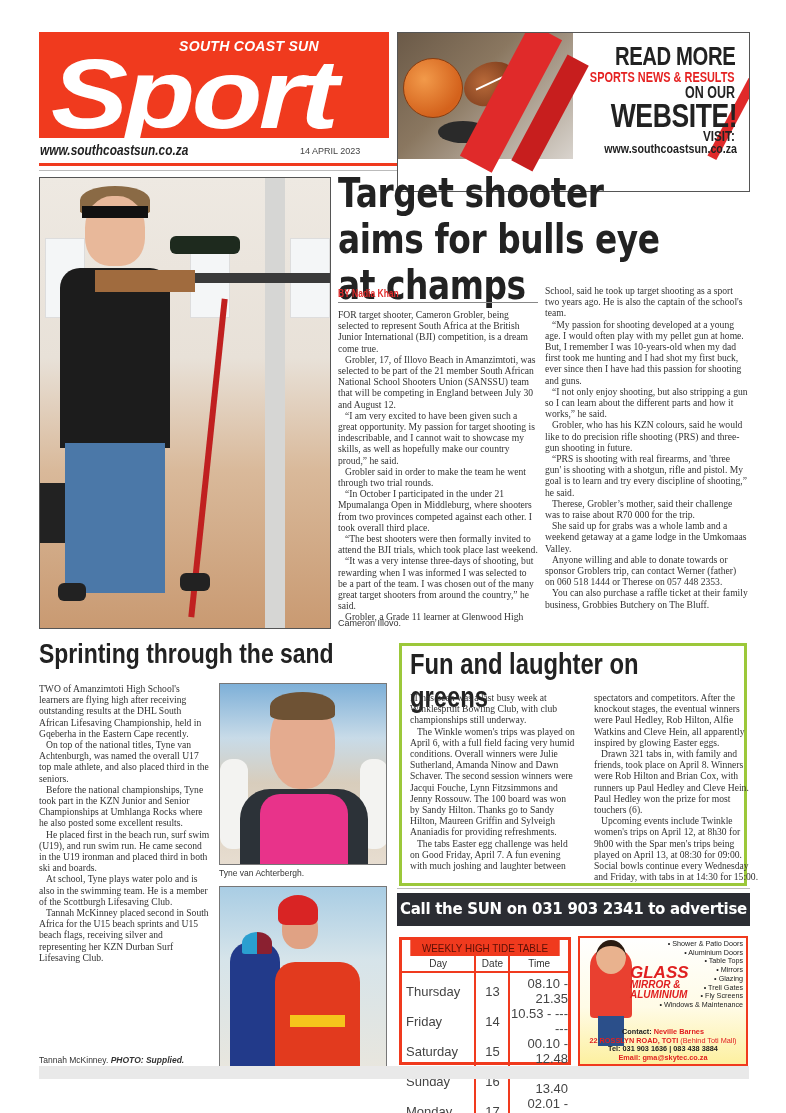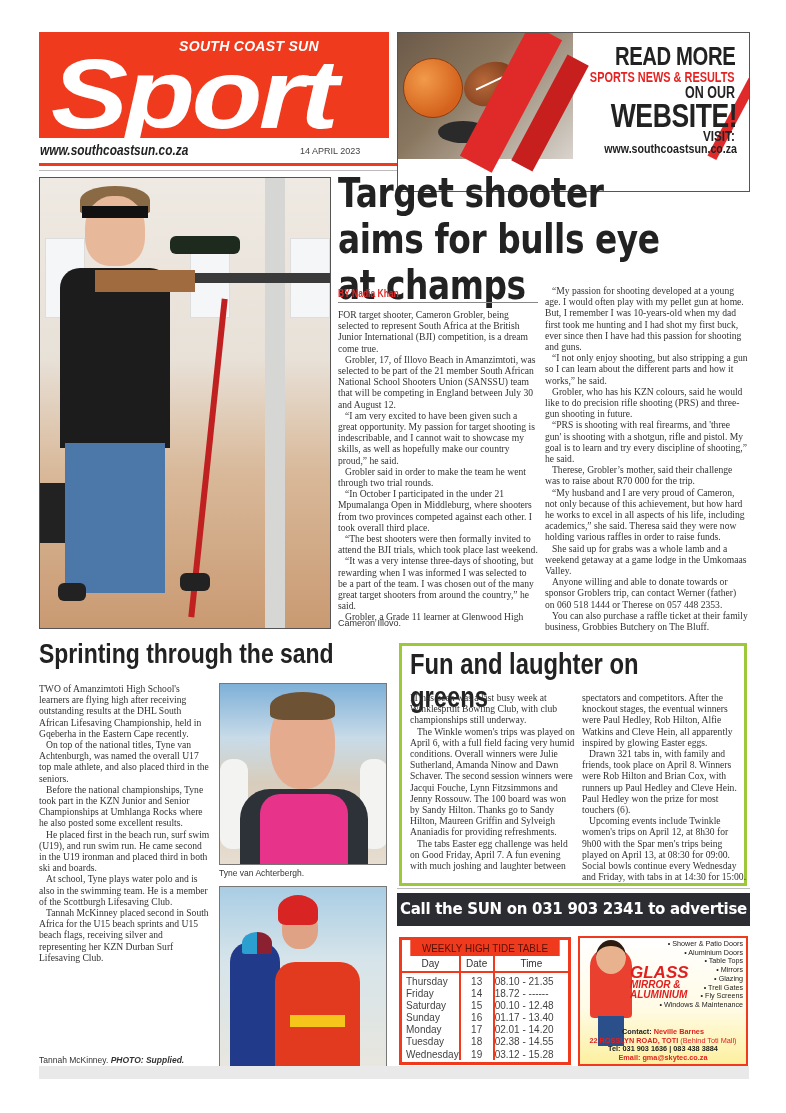--- a/index.html
+++ b/index.html
@@ -85,35 +85,35 @@
   .photo-tannah .kid { position: absolute; left: 10px; top: 55px; width: 50px; height: 130px; border-radius: 20px 20px 0 0; background: #223a8a; }
   .photo-tannah .kidcap { position: absolute; left: 22px; top: 45px; width: 30px; height: 22px; border-radius: 50% 50% 10% 10%; background: linear-gradient(90deg, #2a9fd0 50%, #8a2030 50%); }
   .caption-tannah { left: 39px; top: 1055px; font-family: "Liberation Sans", sans-serif; font-size: 8.5px; color: #333; }
   .caption-tannah b { font-style: italic; }
   .bottom-bar { left: 39px; top: 1066px; width: 710px; height: 13px; background: #e9e9e9; }
 
   
   .greens-box { left: 399px; top: 643px; width: 348px; height: 243px; border: 3px solid #9cc83a; }
   .h2-greens { left: 410px; top: 648px; font-family: "Liberation Sans", sans-serif; font-size: 29px; color: #222; transform: scaleX(0.82); transform-origin: left top; }
   .greens-col1 { left: 410px; top: 692px; width: 165px; }
-  .greens-col2 { left: 582px; top: 692px; width: 165px; }
+  .greens-col2 { left: 594px; top: 692px; width: 165px; }
 
   .ad-rule { left: 397px; top: 888px; width: 353px; height: 1px; background: #bbb; }
   .call-bar { left: 397px; top: 893px; width: 353px; height: 33px; background: #2b2d33; color: #fff; font-family: "DejaVu Sans", sans-serif; font-weight: bold; font-size: 15px; line-height: 33px; text-align: center; letter-spacing: -0.3px; }
 
   
   .tide { left: 399px; top: 937px; width: 172px; height: 128px; border: 3px solid #f03a1e; background: #fff; font-family: "Liberation Sans", sans-serif; }
   .tide .tt-title { height: 16px; background: #f03a1e; color: #5a0f05; font-size: 11px; text-align: center; line-height: 16px; transform: scaleX(0.9); }
   .tide table { width: 100%; border-collapse: collapse; }
   .tide th { font-weight: normal; font-size: 10px; height: 16px; border-bottom: 2px solid #f03a1e; color: #333; }
   .tide th + th, .tide td + td { border-left: 2px solid #f03a1e; }
-  .tide td { font-size: 10px; height: 12.2px; color: #444; }
+  .tide td { font-size: 13px; height: 12.2px; color: #444; }
   .tide td.day { padding-left: 4px; width: 55px; }
   .tide td.date { text-align: center; width: 34px; }
-  .tide td.time { text-align: left; }
+  .tide td.time { text-align: right; }
   .tide tbody tr:first-child td { padding-top: 3px; }
 
   
   .glass { left: 578px; top: 936px; width: 170px; height: 130px; border: 2px solid #f03a1e; overflow: hidden;
     background: linear-gradient(180deg, #ffffff 0%, #fffbe6 55%, #fdf0a0 100%); font-family: "Liberation Sans", sans-serif; }
   .glass .man { position: absolute; left: 10px; top: 10px; width: 42px; height: 70px; border-radius: 18px 18px 4px 4px; background: #e94030; }
   .glass .manhead { position: absolute; left: 16px; top: 2px; width: 30px; height: 34px; border-radius: 50%; background: #e9b28e; border-top: 6px solid #2a1a10; }
   .glass .manlegs { position: absolute; left: 18px; top: 78px; width: 26px; height: 30px; background: #2b4f8a; }
   .glass .brand { position: absolute; left: 50px; top: 28px; width: 75px; color: #e02020; font-weight: 900; font-size: 17px; line-height: 14px; font-style: italic; }
   .glass .brand .b2, .glass .brand .b3 { font-size: 10px; line-height: 10px; color: #e02020; }
@@ -180,26 +180,26 @@
   <p>“I am very excited to have been given such a great opportunity. My passion for target shooting is indescribable, and I cannot wait to showcase my skills, as well as hopefully make our country proud,” he said.</p>
   <p>Grobler said in order to make the team he went through two trial rounds.</p>
   <p>“In October I participated in the under 21 Mpumalanga Open in Middleburg, where shooters from two provinces competed against each other. I took overall third place.</p>
   <p>“The best shooters were then formally invited to attend the BJI trials, which took place last weekend.</p>
   <p>“It was a very intense three-days of shooting, but rewarding when I was informed I was selected to be a part of the team. I was chosen out of the many great target shooters from around the country,” he said.</p>
   <p>Grobler, a Grade 11 learner at Glenwood High</p>
 </div>
 <div class="abs caption-main">Cameron Illovo.</div>
 
 <div class="abs body-text col2">
+  <p class="first">School, said he took up target shooting as a sport two years ago. He is also the captain of the school's team.</p>
   <p>“My passion for shooting developed at a young age. I would often play with my pellet gun at home. But, I remember I was 10-years-old when my dad first took me hunting and I had shot my first buck, ever since then I have had this passion for shooting and guns.</p>
   <p>“I not only enjoy shooting, but also stripping a gun so I can learn about the different parts and how it works,” he said.</p>
   <p>Grobler, who has his KZN colours, said he would like to do precision rifle shooting (PRS) and three-gun shooting in future.</p>
   <p>“PRS is shooting with real firearms, and 'three gun' is shooting with a shotgun, rifle and pistol. My goal is to learn and try every discipline of shooting,” he said.</p>
   <p>Therese, Grobler’s mother, said their challenge was to raise about R70 000 for the trip.</p>
-  <p>“My husband and I are very proud of Cameron, not only because of this achievement, but how hard he works to excel in all aspects of his life, including academics,” she said. Theresa said they were now holding various raffles in order to raise funds.</p>
   <p>She said up for grabs was a whole lamb and a weekend getaway at a game lodge in the Umkomaas Valley.</p>
   <p>Anyone willing and able to donate towards or sponsor Groblers trip, can contact Werner (father) on 060 518 1444 or Therese on 057 448 2353.</p>
   <p>You can also purchase a raffle ticket at their family business, Grobbies Butchery on The Bluff.</p>
 </div>
 
 <h2 class="abs h2-sprint">Sprinting through the sand</h2>
 <div class="abs body-text sprint-text">
   <p class="first">TWO of Amanzimtoti High School's learners are flying high after receiving outstanding results at the DHL South African Lifesaving Championship, held in Gqeberha in the Eastern Cape recently.</p>
   <p>On top of the national titles, Tyne van Achtenburgh, was named the overall U17 top male athlete, and also placed third in the seniors.</p>
   <p>Before the national championships, Tyne took part in the KZN Junior and Senior Championships at Umhlanga Rocks where he also posted some excellent results.</p>
@@ -259,21 +259,21 @@
     </thead>
     <tbody>
       <tr>
         <td class="day">Thursday</td>
         <td class="date">13</td>
         <td class="time">08.10 - 21.35</td>
       </tr>
       <tr>
         <td class="day">Friday</td>
         <td class="date">14</td>
-        <td class="time">18.72 - ------</td>
+        <td class="time">10.53 - ------</td>
       </tr>
       <tr>
         <td class="day">Saturday</td>
         <td class="date">15</td>
         <td class="time">00.10 - 12.48</td>
       </tr>
       <tr>
         <td class="day">Sunday</td>
         <td class="date">16</td>
         <td class="time">01.17 - 13.40</td>

